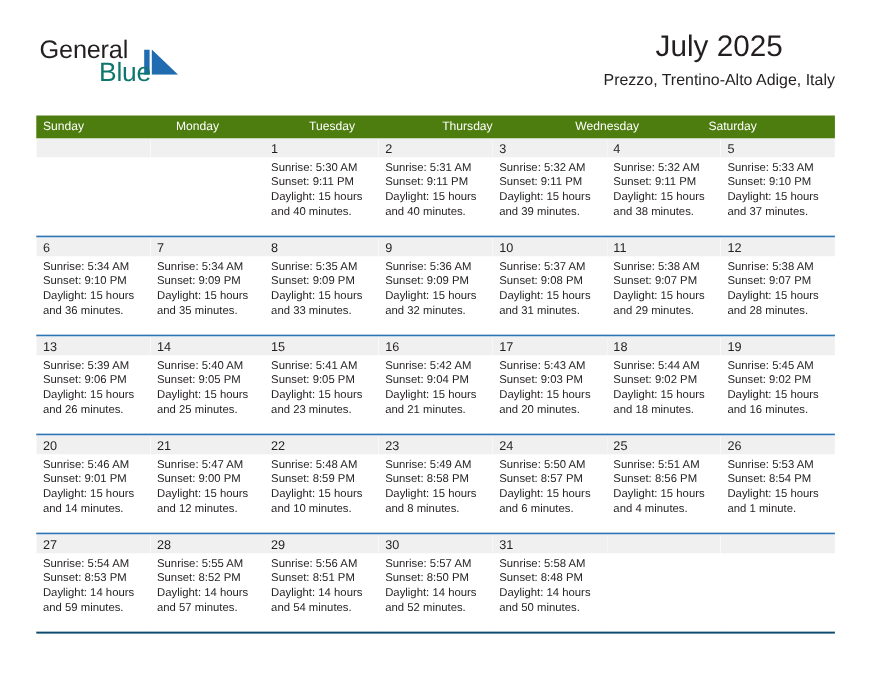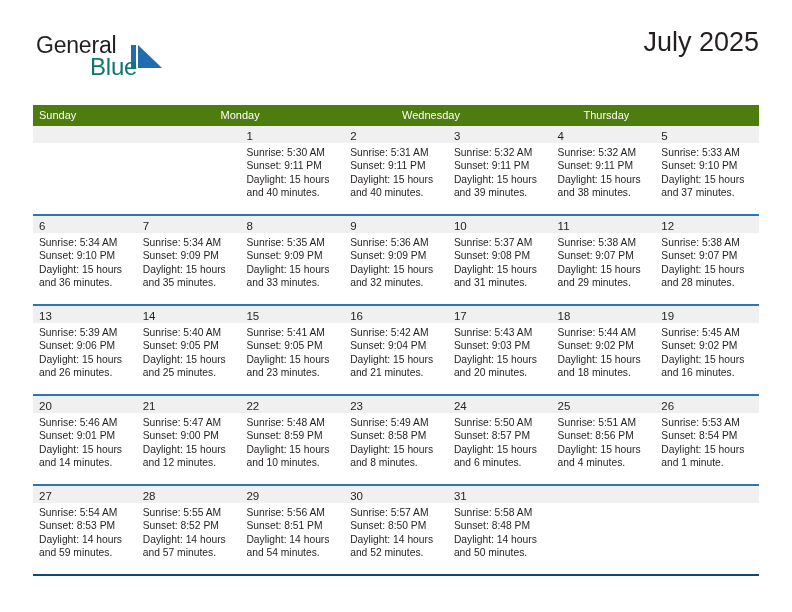--- a/index.html
+++ b/index.html
@@ -172,30 +172,33 @@
         <svg width="31" height="23" viewBox="0 0 31 23" xmlns="http://www.w3.org/2000/svg">
           <polygon points="0,0 5,0 5,23 0,23" fill="#1f6cb0"></polygon>
           <polygon points="7,0 31,23 7,23" fill="#1f6cb0"></polygon>
         </svg>
       </span>
       <span class="brand-blue">Blue</span>
     </div>
 
     <div class="title-wrap">
       <div class="cal-title">July 2025</div>
+      <div class="cal-subtitle">Prezzo, Trentino-Alto Adige, Italy</div>
     </div>
 
   </div>
 
   <div class="calendar">
     <div class="weekday-row" id="weekday-row">
         <div class="weekday-cell">Sunday</div>
         <div class="weekday-cell">Monday</div>
+        <div class="weekday-cell">Tuesday</div>
+        <div class="weekday-cell">Thursday</div>
         <div class="weekday-cell">Wednesday</div>
-        <div class="weekday-cell">Thursday</div>
+        <div class="weekday-cell">Saturday</div>
       </div>
     <div id="weeks-container">
         <div class="week-row">
           <div class="day-cell empty">
             <div class="daynum-band"><span class="daynum"></span></div>
           </div>
           <div class="day-cell empty">
             <div class="daynum-band"><span class="daynum"></span></div>
           </div>
           <div class="day-cell">

